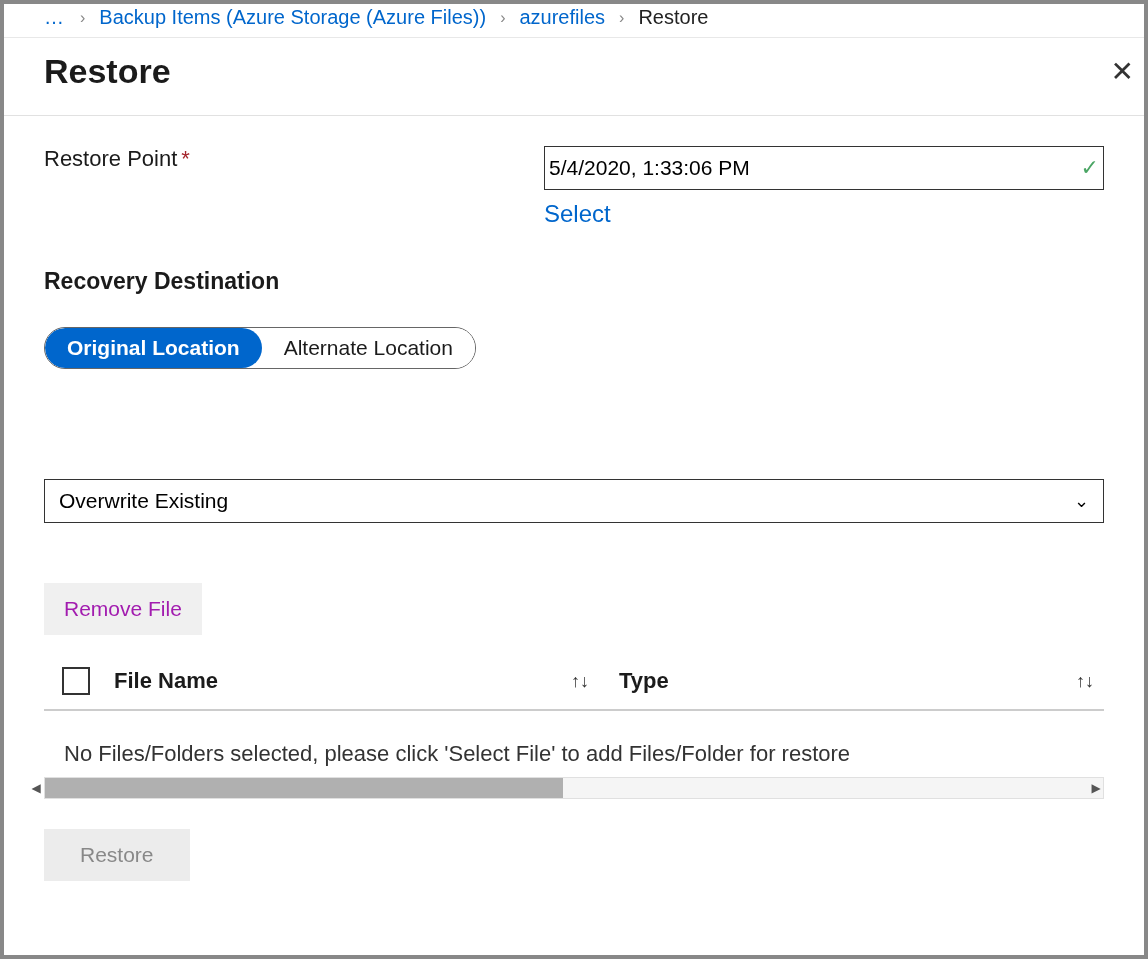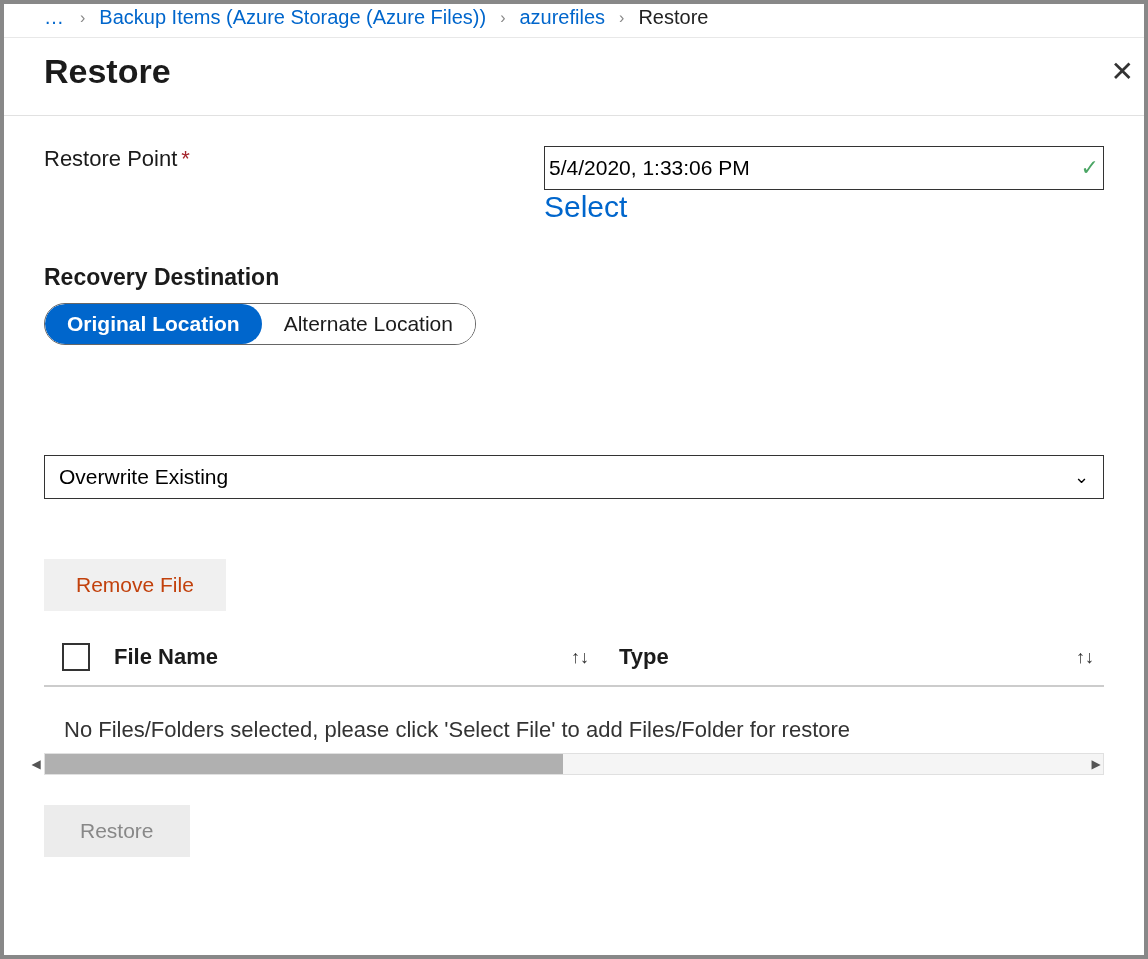--- a/index.html
+++ b/index.html
@@ -45,30 +45,30 @@
       padding: 8px 4px;
       font-size: 21px;
       display: flex;
       justify-content: space-between;
       align-items: center;
       height: 44px;
     }
     .check { color: #4aa564; font-size: 22px; }
     .select-link {
       display: inline-block;
-      margin-top: 0;
+      margin-top: 10px;
       color: #0066cc;
-      font-size: 30px;
+      font-size: 24px;
       cursor: pointer;
     }
     .section-label {
       font-size: 23px;
       font-weight: 600;
       color: #1b1b1b;
-      margin-bottom: 12px;
+      margin-bottom: 32px;
     }
     .pill-group {
       display: inline-flex;
       border: 1px solid #666;
       border-radius: 26px;
       overflow: hidden;
       margin-bottom: 110px;
     }
     .pill {
       padding: 8px 22px;
@@ -116,23 +116,23 @@
       color: #fff;
       border: 4px solid #fff;
       outline: 2px solid #0066cc;
       padding: 6px 32px;
       font-size: 21px;
       font-weight: 600;
       cursor: pointer;
     }
     .remove-file-btn {
       background: #f0f0f0;
-      color: #c2410c;
+      color: #a21caf;
       border: none;
-      padding: 14px 32px;
+      padding: 14px 20px;
       font-size: 21px;
       cursor: not-allowed;
       align-self: center;
     }
     .table-header {
       display: flex;
       align-items: center;
       padding: 14px 10px;
       border-bottom: 2px solid #ccc;
       font-size: 22px;

